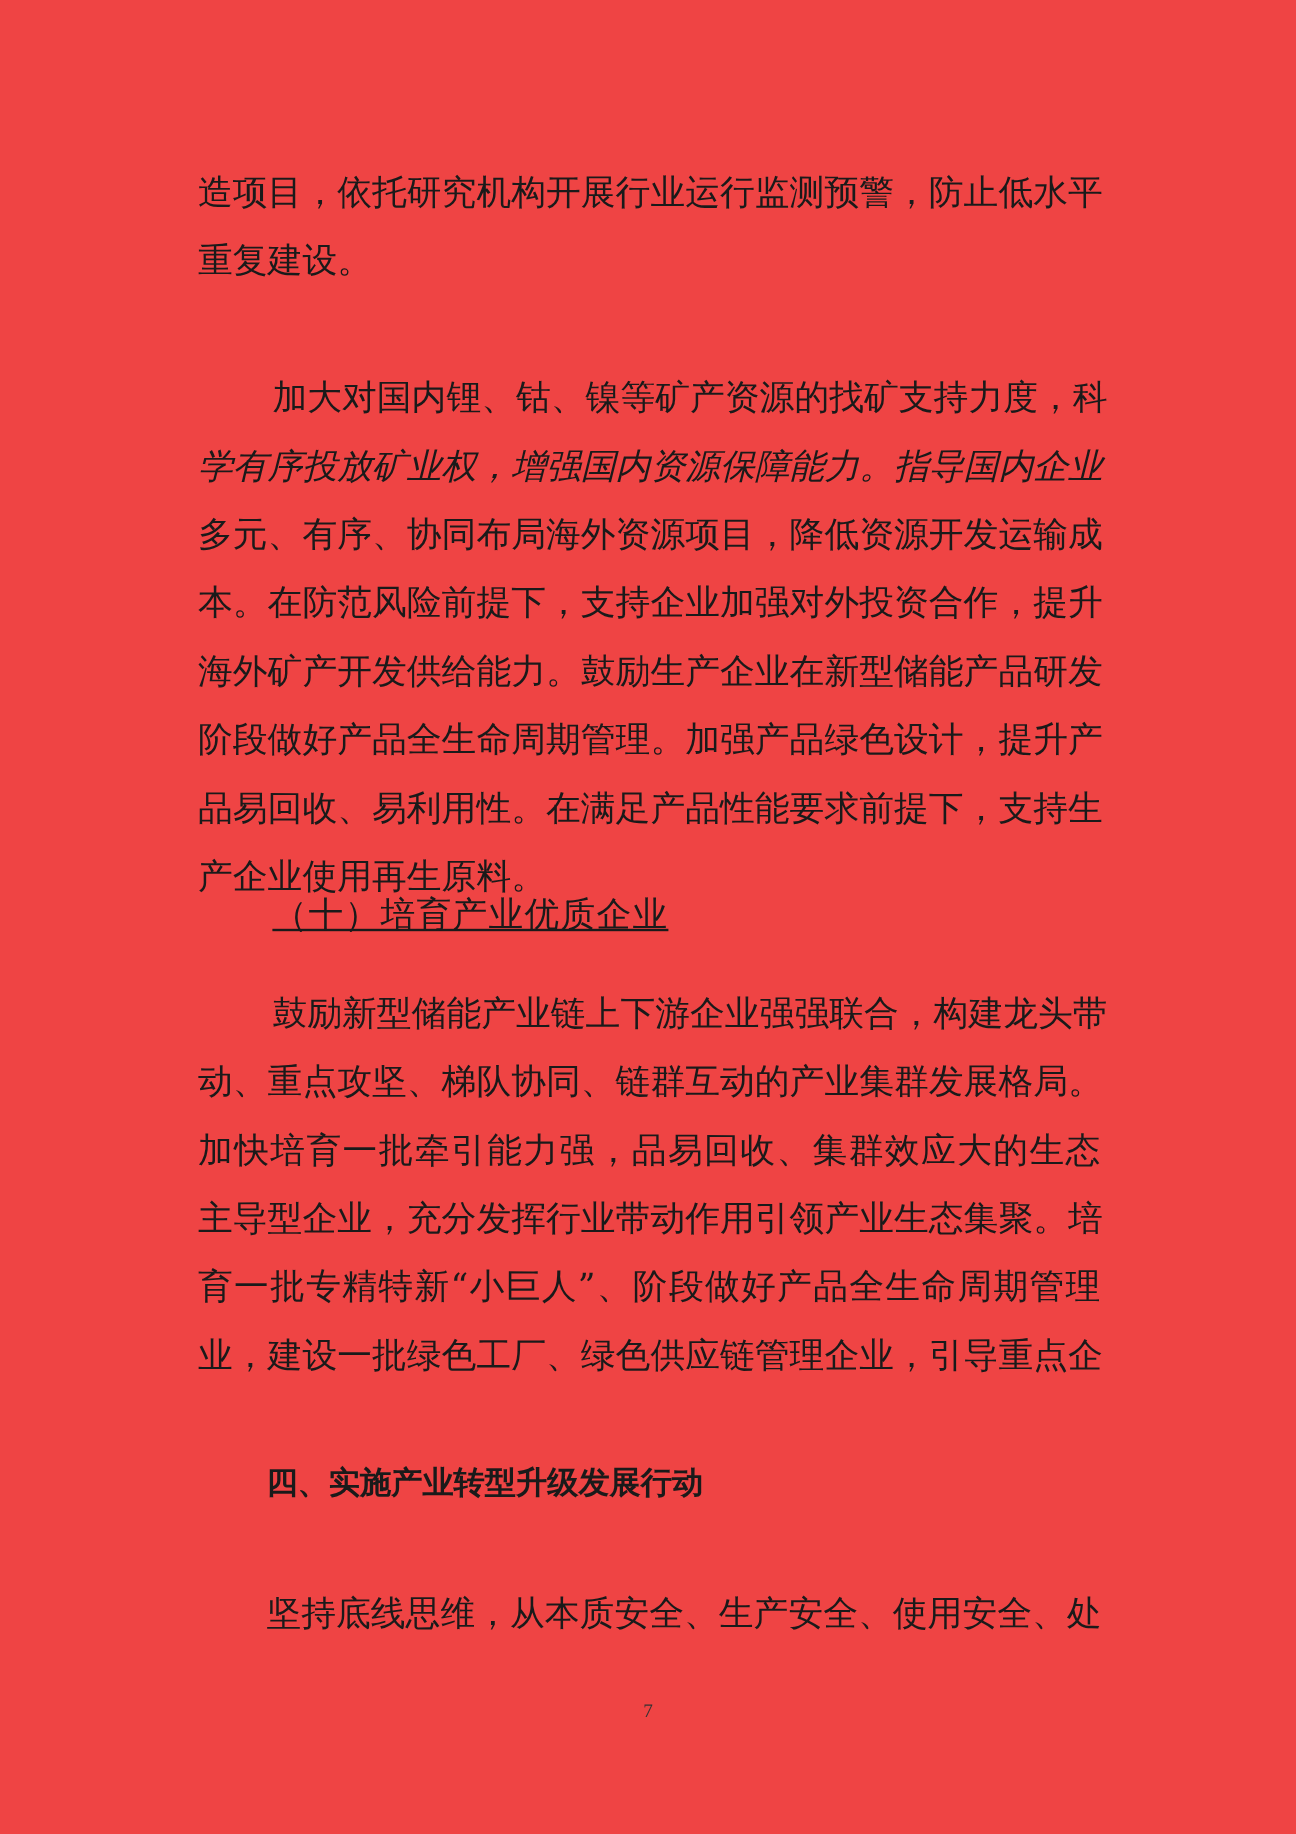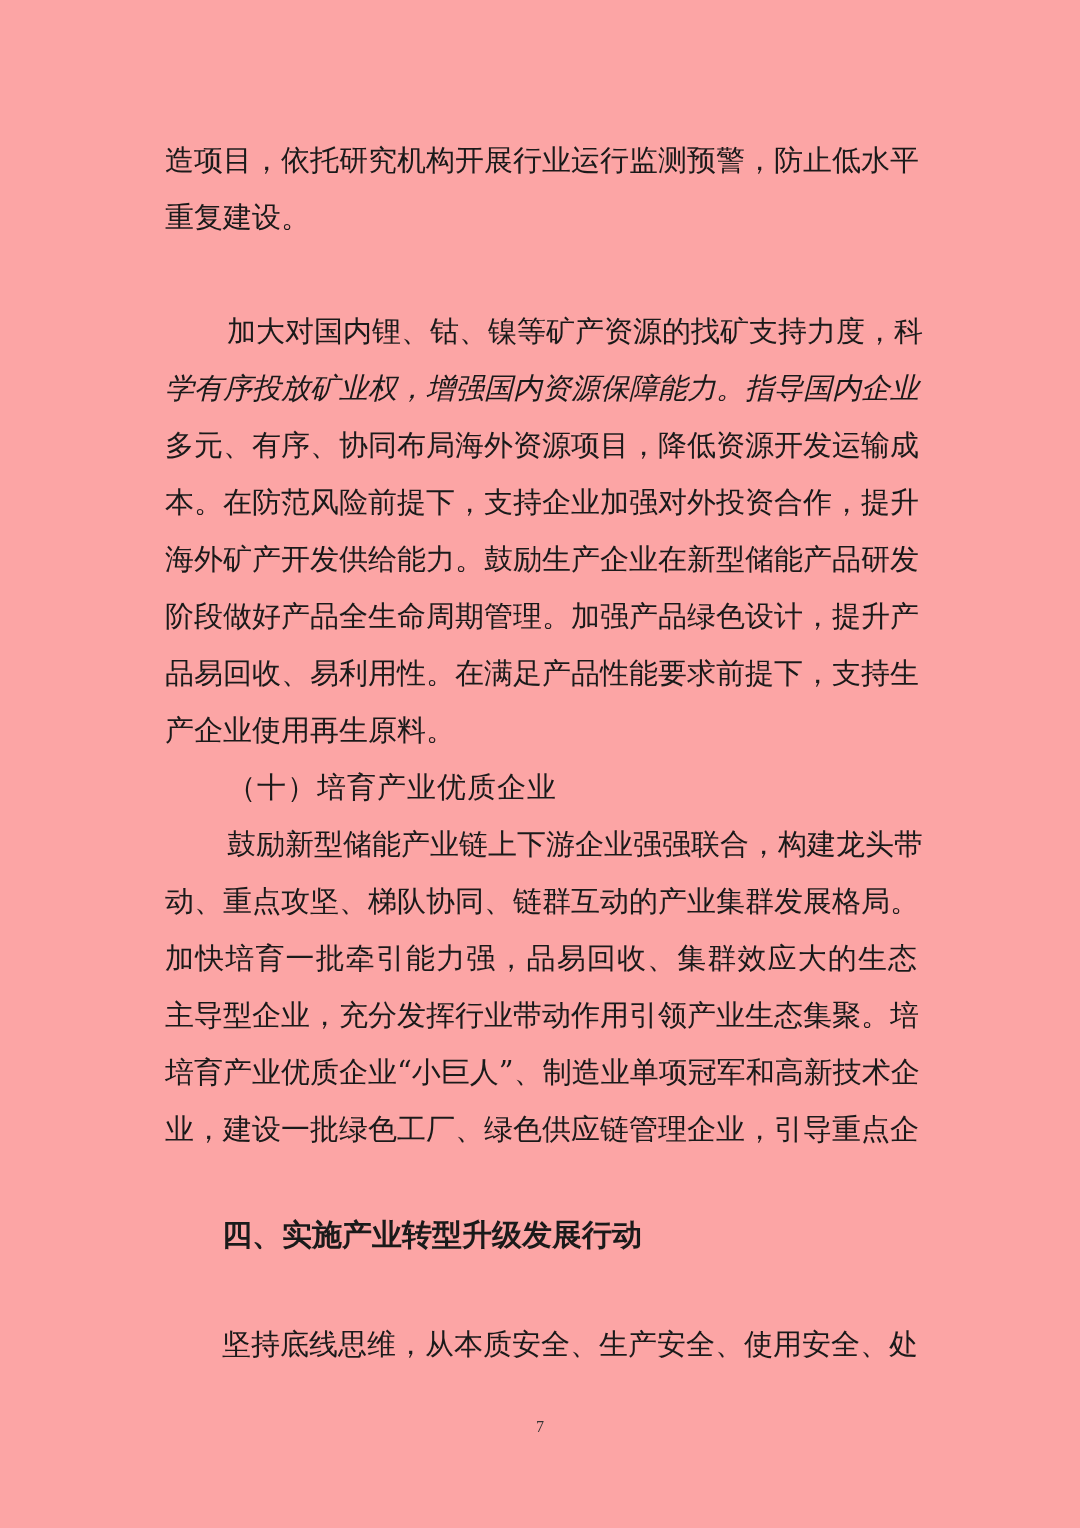--- a/index.html
+++ b/index.html
@@ -13,21 +13,21 @@
       position: relative;
       overflow: hidden;
       font-family: "DejaVu Serif", "Liberation Serif", serif;
       color: #1a1a1a;
     }
     .page {
       position: absolute;
       left: 0; top: 0;
       width: 1080px;
       height: 1528px;
-      background: #fca5a5;
+      background: #ef4444;
     }
     .line {
       position: absolute;
       left: 165px;
       width: 752px;
       height: 40px;
       line-height: 40px;
       font-size: 29px;
       white-space: nowrap;
       text-align: justify;
@@ -46,21 +46,21 @@
       width: auto;
       text-align-last: left;
       letter-spacing: 1px;
     }
     .line.heading-main {
       left: 222px;
       width: auto;
       text-align-last: left;
       font-family: Liberation Sans, sans-serif;
       font-weight: bold;
-      font-size: 30px;
+      font-size: 26px;
     }
     .line.heading-sub2 {
       left: 222px;
       width: auto;
       text-align-last: left;
     }
     .line.firstline-sec11 {
       left: 222px;
       width: 695px;
     }
@@ -82,24 +82,24 @@
   <div class="line" style="top:140px;">造项目，依托研究机构开展行业运行监测预警，防止低水平</div>
   <div class="line last" style="top:197px;">重复建设。</div>
   <div class="line indent" style="top:311px;">加大对国内锂、钴、镍等矿产资源的找矿支持力度，科</div>
   <div class="line" style="top:368px;font-style:italic;">学有序投放矿业权，增强国内资源保障能力。指导国内企业</div>
   <div class="line" style="top:482px;">本。在防范风险前提下，支持企业加强对外投资合作，提升</div>
   <div class="line" style="top:425px;">多元、有序、协同布局海外资源项目，降低资源开发运输成</div>
   <div class="line" style="top:539px;">海外矿产开发供给能力。鼓励生产企业在新型储能产品研发</div>
   <div class="line" style="top:596px;">阶段做好产品全生命周期管理。加强产品绿色设计，提升产</div>
   <div class="line" style="top:653px;">品易回收、易利用性。在满足产品性能要求前提下，支持生</div>
   <div class="line last" style="top:710px;">产企业使用再生原料。</div>
-  <div class="line heading-sub" style="top:767px;">（十）培育产业优质企业</div>
+  <div class="line heading-sub" style="top:742px;text-decoration:underline;">（十）培育产业优质企业</div>
   <div class="line indent" style="top:824px;">鼓励新型储能产业链上下游企业强强联合，构建龙头带</div>
   <div class="line" style="top:881px;">动、重点攻坚、梯队协同、链群互动的产业集群发展格局。</div>
   <div class="line" style="top:938px;">加快培育一批牵引能力强，品易回收、集群效应大的生态</div>
   <div class="line" style="top:995px;">主导型企业，充分发挥行业带动作用引领产业生态集聚。培</div>
-  <div class="line" style="top:1052px;">培育产业优质企业“小巨人”、制造业单项冠军和高新技术企</div>
+  <div class="line" style="top:1052px;">育一批专精特新“小巨人”、阶段做好产品全生命周期管理</div>
   <div class="line" style="top:1109px;">业，建设一批绿色工厂、绿色供应链管理企业，引导重点企</div>
   <div class="line heading-main" style="top:1215px;">四、实施产业转型升级发展行动</div>
   <div class="line firstline-sec11" style="top:1324px;">坚持底线思维，从本质安全、生产安全、使用安全、处</div>
 
   <div class="page-number">7</div>
 </div>
 
 </body></html>

